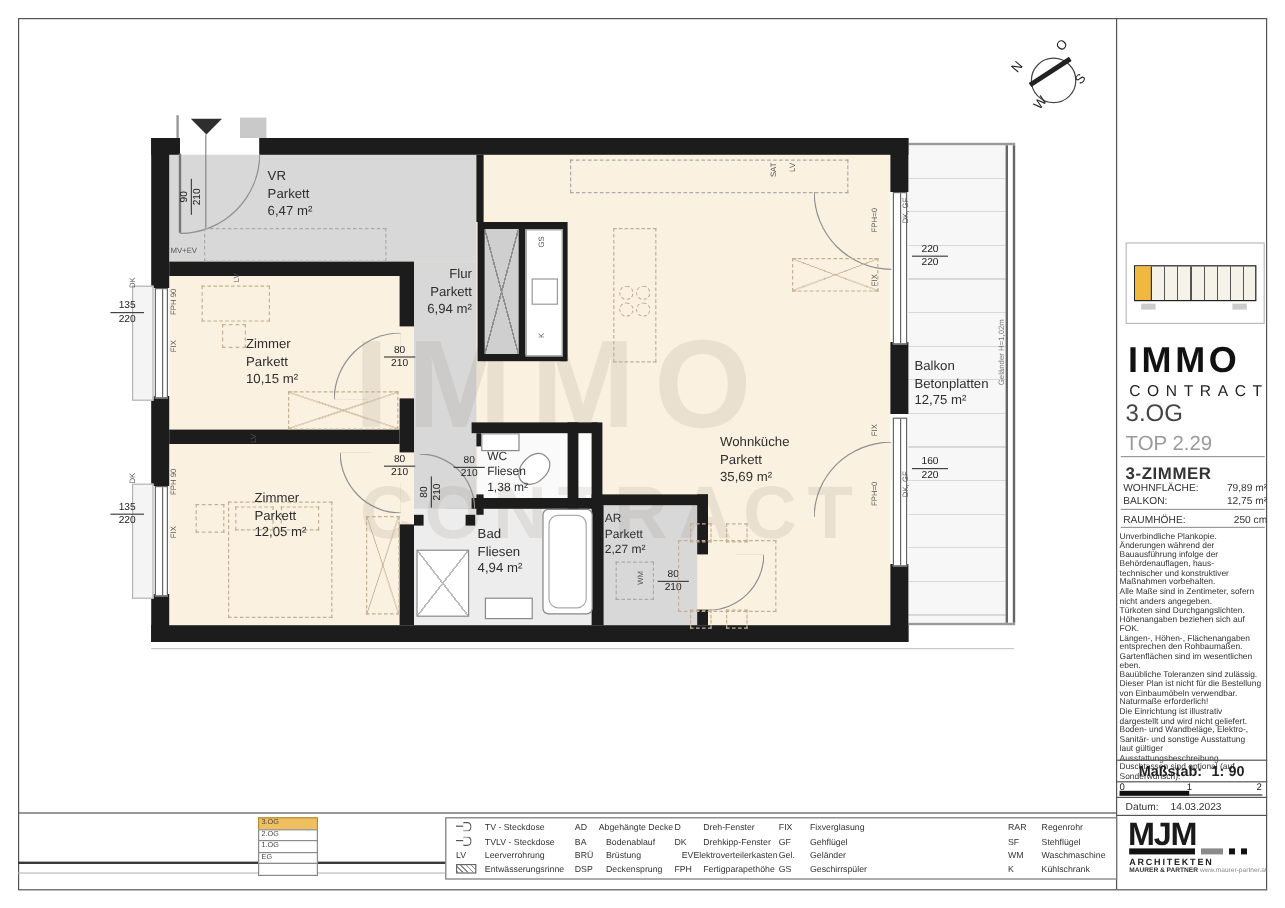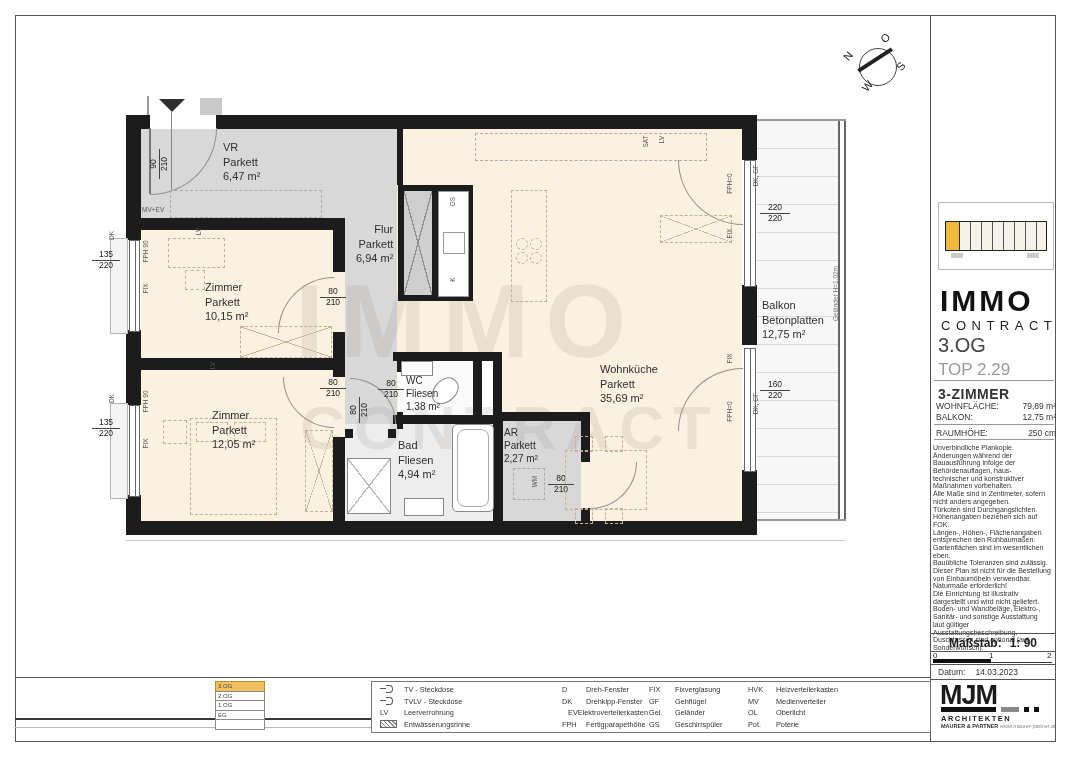--- a/index.html
+++ b/index.html
@@ -389,20 +389,38 @@
       </div>
     <div class="lgrow">
         <span class="lgab" style="width:24px;">LV</span>
         <span class="lglb">Leerverrohrung</span>
       </div>
     <div class="lgrow">
         <span class="lgab" style="width:24px;"><span class="chan"></span></span>
         <span class="lglb">Entwässerungsrinne</span>
       </div>
   </div>
+  <div class="lgcol" style="left:479px;width:82px;">
+    <div class="lgrow">
+        <span class="lgab" style="width:26px;">AD</span>
+        <span class="lglb">Abgehängte Decke</span>
+      </div>
+    <div class="lgrow">
+        <span class="lgab" style="width:26px;">BA</span>
+        <span class="lglb">Bodenablauf</span>
+      </div>
+    <div class="lgrow">
+        <span class="lgab" style="width:26px;">BRÜ</span>
+        <span class="lglb">Brüstung</span>
+      </div>
+    <div class="lgrow">
+        <span class="lgab" style="width:26px;">DSP</span>
+        <span class="lglb">Deckensprung</span>
+      </div>
+  </div>
   <div class="lgcol" style="left:562px;width:86px;">
     <div class="lgrow">
         <span class="lgab" style="width:24px;">D</span>
         <span class="lglb">Dreh-Fenster</span>
       </div>
     <div class="lgrow">
         <span class="lgab" style="width:24px;">DK</span>
         <span class="lglb">Drehkipp-Fenster</span>
       </div>
     <div class="lgrow">
@@ -425,36 +443,36 @@
       </div>
     <div class="lgrow">
         <span class="lgab" style="width:26px;">Gel.</span>
         <span class="lglb">Geländer</span>
       </div>
     <div class="lgrow">
         <span class="lgab" style="width:26px;">GS</span>
         <span class="lglb">Geschirrspüler</span>
       </div>
   </div>
-  <div class="lgcol" style="left:748px;width:90px;">
-    <div class="lgrow">
-        <span class="lgab" style="width:28px;">HVK</span>
-        <span class="lglb">Heizverteilerkasten</span>
-      </div>
-    <div class="lgrow">
-        <span class="lgab" style="width:28px;">MV</span>
-        <span class="lglb">Medienverteiler</span>
-      </div>
-    <div class="lgrow">
-        <span class="lgab" style="width:28px;">OL</span>
-        <span class="lglb">Oberlicht</span>
-      </div>
-    <div class="lgrow">
-        <span class="lgab" style="width:28px;">Pot.</span>
-        <span class="lglb">Poterie</span>
+  <div class="lgcol" style="left:840px;width:88px;">
+    <div class="lgrow">
+        <span class="lgab" style="width:28px;">RAR</span>
+        <span class="lglb">Regenrohr</span>
+      </div>
+    <div class="lgrow">
+        <span class="lgab" style="width:28px;">SF</span>
+        <span class="lglb">Stehflügel</span>
+      </div>
+    <div class="lgrow">
+        <span class="lgab" style="width:28px;">WM</span>
+        <span class="lglb">Waschmaschine</span>
+      </div>
+    <div class="lgrow">
+        <span class="lgab" style="width:28px;">K</span>
+        <span class="lglb">Kühlschrank</span>
       </div>
   </div>
 
   <div class="abs" style="left:15px;top:718px;width:356px;height:2px;background:#3a3a3a;"></div>
   <div class="abs" style="left:15px;top:727px;width:356px;height:1px;background:#bbb;"></div>
   <div class="abs" style="left:215px;top:682px;">
     <div class="flrow active">3.OG</div>
     <div class="flrow">2.OG</div>
     <div class="flrow">1.OG</div>
     <div class="flrow">EG</div>

